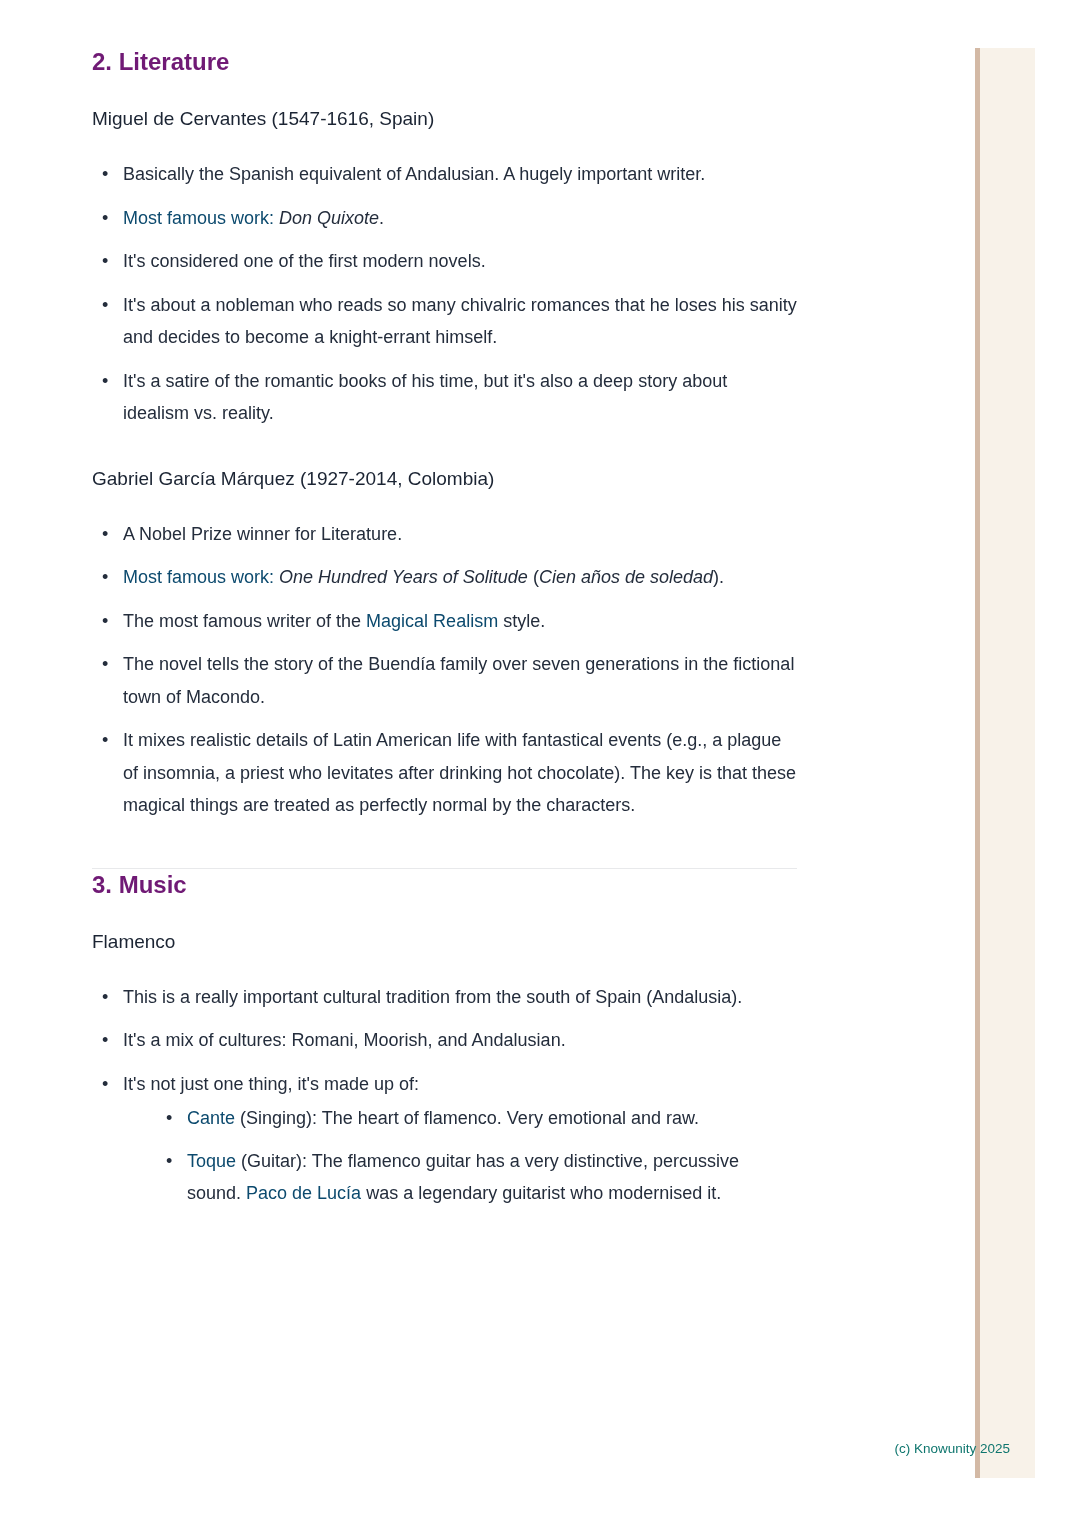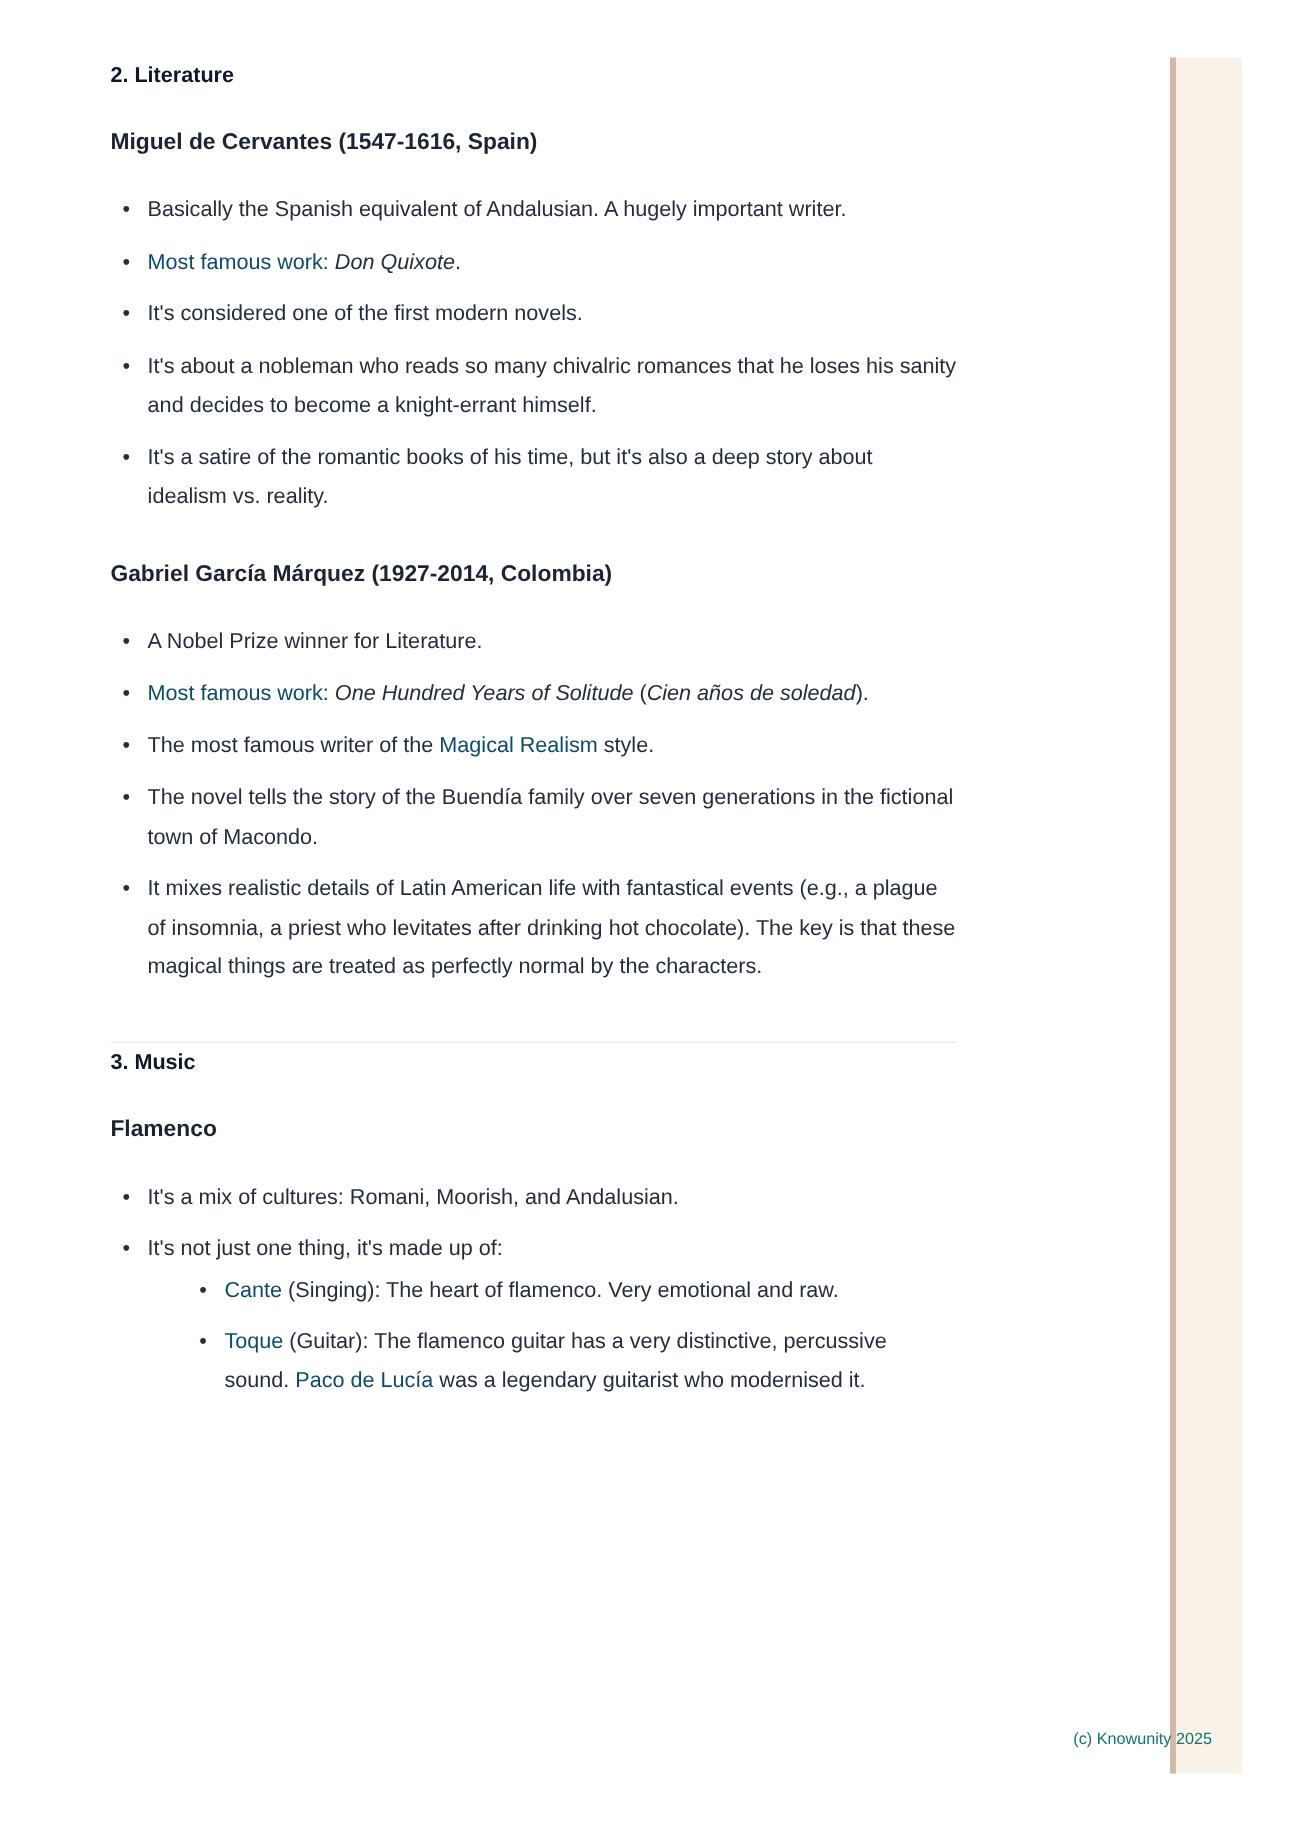--- a/index.html
+++ b/index.html
@@ -28,31 +28,31 @@
     background: #F8F2E9;
   }
 
   .content {
     position: absolute;
     left: 92px; top: 46px;
     width: 705px;
   }
 
   .h2 {
-    font-size: 18px;
+    font-size: 24px;
     font-weight: 700;
-    color: #0f172a;
+    color: #701a75;
     line-height: 32px;
     margin: 0 0 28px 0;
   }
   .h2.music { }
 
   .subheading {
     font-size: 19px;
-    font-weight: 700;
+    font-weight: 400;
     color: #1B2433;
     line-height: 26px;
     margin: 0 0 26px 0;
   }
 
   ul.bullets {
     list-style: none;
     margin: 0 0 36px 0;
     padding: 0;
   }
@@ -123,20 +123,21 @@
         <li><span>A Nobel Prize winner for Literature.</span></li>
         <li><span class="b">Most famous work: </span><span class="i">One Hundred Years of Solitude</span><span> (</span><span class="i">Cien años de soledad</span><span>).</span></li>
         <li><span>The most famous writer of the </span><span class="b">Magical Realism</span><span> style.</span></li>
         <li><span>The novel tells the story of the Buendía family over seven generations in the fictional town of Macondo.</span></li>
         <li><span>It mixes realistic details of Latin American life with fantastical events (e.g., a plague of insomnia, a priest who levitates after drinking hot chocolate). The key is that these magical things are treated as perfectly normal by the characters.</span></li>
       </ul>
       <hr class="divider">
       <div class="h2 music">3. Music</div>
       <div class="subheading">Flamenco</div>
       <ul class="bullets">
+        <li><span>This is a really important cultural tradition from the south of Spain (Andalusia).</span></li>
         <li><span>It's a mix of cultures: Romani, Moorish, and Andalusian.</span></li>
         <li><span>It's not just one thing, it's made up of:</span><ul class="bullets nested">
             <li><span class="b">Cante</span><span> (Singing): The heart of flamenco. Very emotional and raw.</span></li>
             <li><span class="b">Toque</span><span> (Guitar): The flamenco guitar has a very distinctive, percussive sound. </span><span class="b">Paco de Lucía</span><span> was a legendary guitarist who modernised it.</span></li>
           </ul></li>
       </ul>
     </main>
   <div class="watermark">(c) Knowunity 2025</div>
 </div>
 

